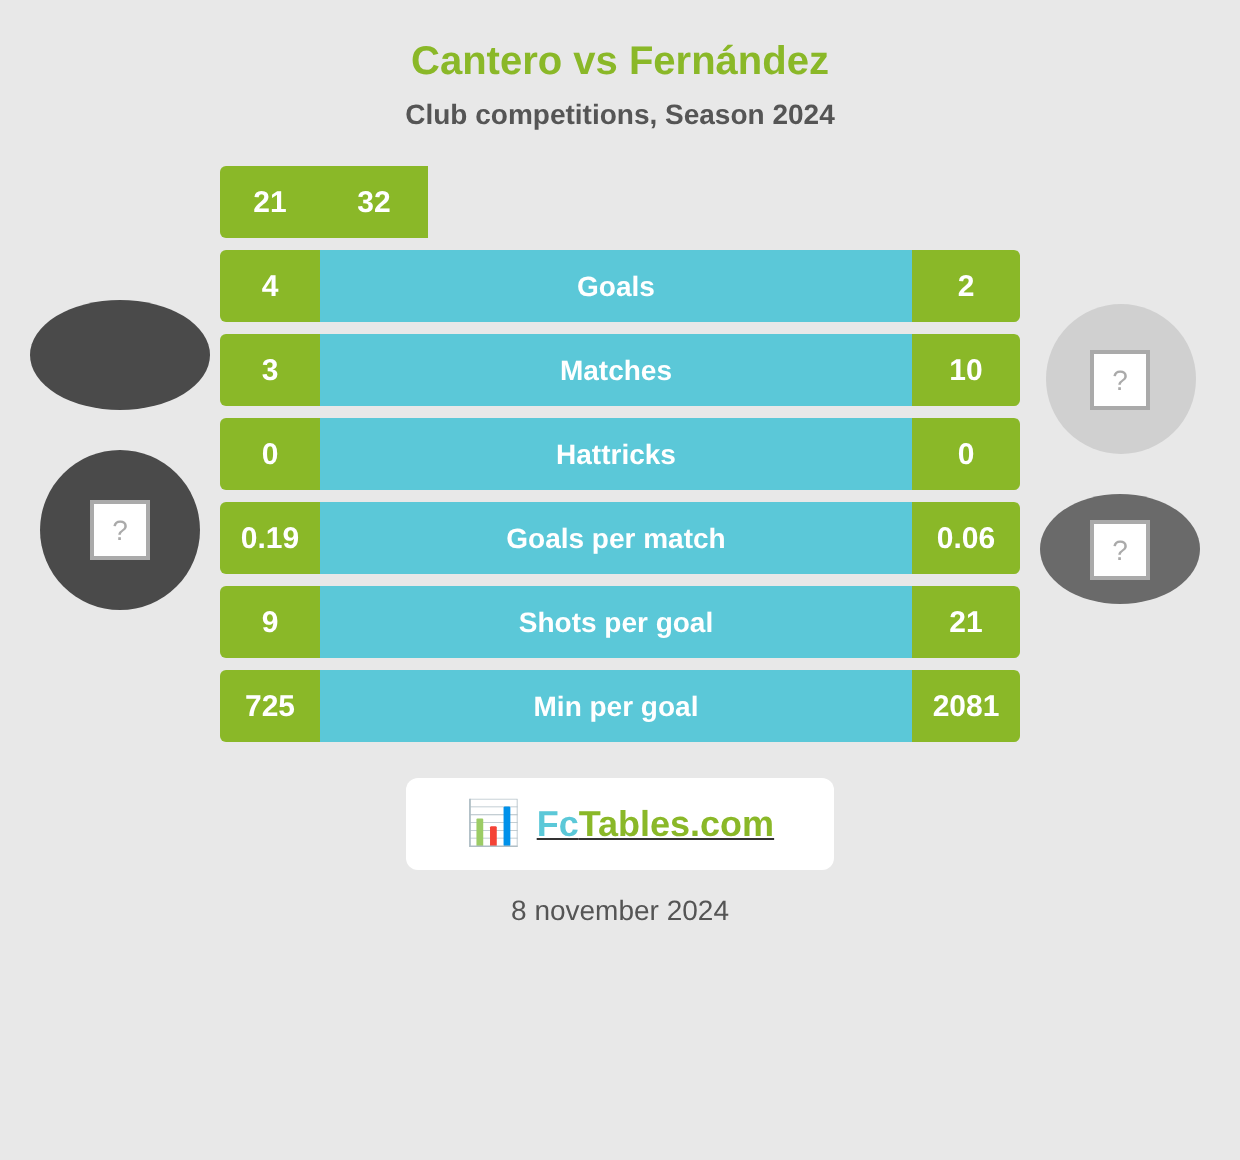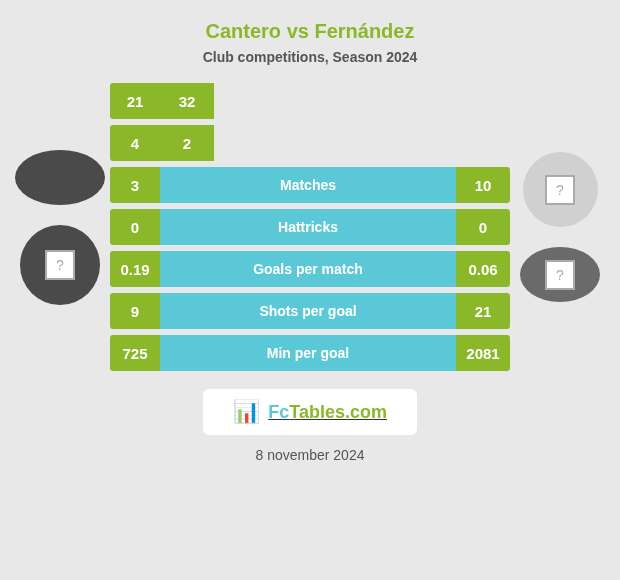--- a/index.html
+++ b/index.html
@@ -211,20 +211,21 @@
   </div>
 
   <div class="stats-container">
 
   <div class="stat-row">
         <div class="left-val">21</div>
         <div class="right-val">32</div>
       </div>
       <div class="stat-row">
         <div class="left-val">4</div>
+        <div class="center-label">Goals</div>
         <div class="right-val">2</div>
       </div>
       <div class="stat-row">
         <div class="left-val">3</div>
         <div class="center-label">Matches</div>
         <div class="right-val">10</div>
       </div>
       <div class="stat-row">
         <div class="left-val">0</div>
         <div class="center-label">Hattricks</div>

